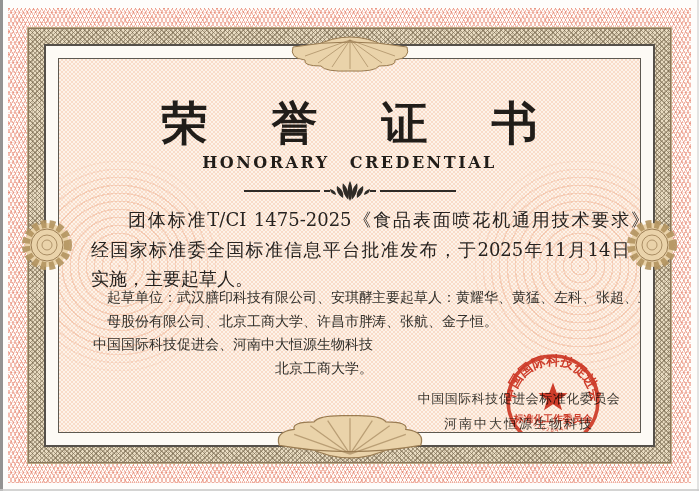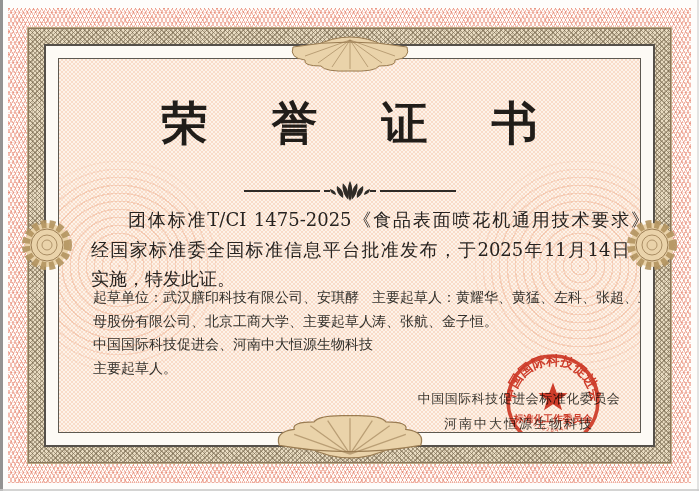--- a/index.html
+++ b/index.html
@@ -63,21 +63,21 @@
   }
   .divider{position:absolute;top:121px;left:50%;transform:translateX(-50%);
     display:flex;align-items:center;gap:4px;}
   .divider .rule{width:76px;height:2px;background:#2f2b26;}
   .paragraph{position:absolute;left:32px;top:146px;width:558px;
     font-size:18px;line-height:29.5px;color:#272320;}
   .paragraph .ln{width:100%;}
   .paragraph .just{text-align:justify;text-align-last:justify;}
   .paragraph .ind{text-indent:37px;}
   .col{position:absolute;top:227px;font-size:14px;line-height:23.5px;color:#33302b;white-space:nowrap;}
-  .col.left{left:34px;}
+  .col.left{left:34px;text-align:right;}
   .col.right{left:313px;}
   .issuer-block{position:absolute;left:329px;top:331px;width:262px;text-align:center;color:#3c3831;}
   .issuer-name{font-size:13px;letter-spacing:.5px;}
   .issue-date{font-size:13px;letter-spacing:2px;margin-top:7px;}
   
   .hills{position:absolute;left:70px;top:349px;width:470px;height:45px;opacity:.65;}
   
   .seal{position:absolute;left:446px;top:294px;width:96px;height:96px;
     mix-blend-mode:multiply;opacity:.95;}
   .seal text{font-family:"DejaVu Sans","Liberation Sans",sans-serif;}
@@ -100,20 +100,21 @@
     <div class="band-braid">
       <div class="frame">
         <div class="frame-inner">
           <div class="content">
 
             <div class="wm left"></div>
             <div class="wm right"></div>
 
             <div class="title">荣 誉 证 书</div>
 
+            <div class="subtitle">HONORARY  CREDENTIAL</div>
 
             <div class="divider">
               <span class="rule"></span>
               <svg width="52" height="22" viewBox="0 0 52 22">
                 <g fill="#2f2b26">
                   <path d="M26,1 C29,7 29,15 26,21 C23,15 23,7 26,1 Z"></path>
                   <path d="M20,3 C24,8 25,14 23,20 C19,15 18,8 20,3 Z" transform="rotate(-8 22 11)"></path>
                   <path d="M32,3 C28,8 27,14 29,20 C33,15 34,8 32,3 Z" transform="rotate(8 30 11)"></path>
                   <path d="M13,6 C18,9 20,13 19,18 C14,15 12,10 13,6 Z"></path>
                   <path d="M39,6 C34,9 32,13 33,18 C38,15 40,10 39,6 Z"></path>
@@ -122,28 +123,28 @@
                   <rect x="0" y="10" width="6" height="2"></rect>
                   <rect x="46" y="10" width="6" height="2"></rect>
                 </g>
               </svg>
               <span class="rule"></span>
             </div>
 
             <div class="paragraph">
               <div class="ln just ind">团体标准T/CI 1475-2025《食品表面喷花机通用技术要求》</div>
               <div class="ln just">经国家标准委全国标准信息平台批准发布，于2025年11月14日起</div>
-              <div class="ln">实施，特发此证。</div>
+              <div class="ln">实施，主要起草人。</div>
             </div>
 
             <div class="col left">
               <div>起草单位：武汉膳印科技有限公司、安琪酵</div>
-              <div>母股份有限公司、北京工商大学、主要起草人</div>
+              <div>母股份有限公司、北京工商大学、许昌市胖</div>
               <div>中国国际科技促进会、河南中大恒源生物科技</div>
-              <div>主要起草人。</div>
+              <div>北京工商大学。</div>
             </div>
 
             <div class="col right">
               <div>主要起草人：黄耀华、黄猛、左科、张超、王成</div>
               <div>涛、张航、金子恒。</div>
             </div>
 
             <svg class="hills" viewBox="0 0 470 45">
               <g fill="#efe2c8" stroke="#ab8a5e" stroke-width="1">
                 <path d="M0,44 Q40,18 85,38 Q120,22 160,40 L160,45 L0,45 Z"></path>

